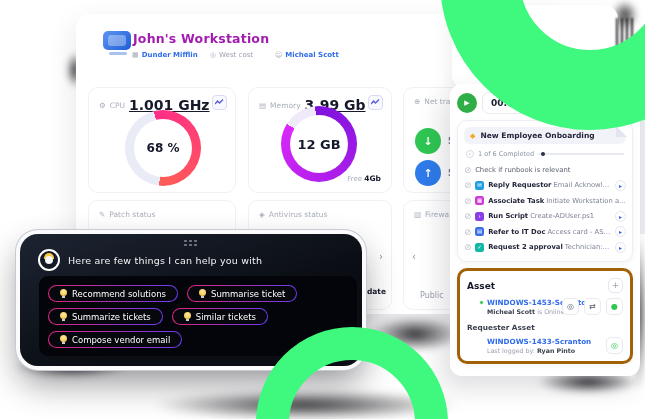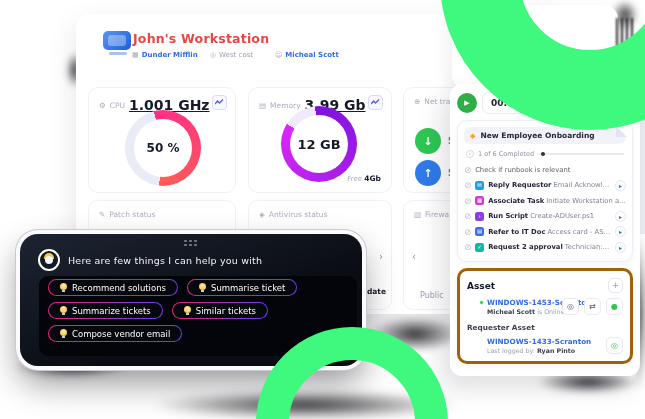--- a/index.html
+++ b/index.html
@@ -30,21 +30,21 @@
     background:#fff; border-radius:14px; box-shadow:0 12px 30px rgba(30,34,60,.12); z-index:10; }
 
   .monitor-ico { position:absolute; left:27px; top:17px; width:30px; }
   .monitor-ico .scr { width:28px; height:19px; border-radius:5px;
     background:linear-gradient(135deg,#5d97f2,#1e5cd6); position:relative; }
   .monitor-ico .scr::after { content:""; position:absolute; inset:4px 5px;
     background:rgba(255,255,255,.35); border-radius:3px; }
   .monitor-ico .base { width:18px; height:3px; margin:2px auto 0; border-radius:3px; background:#a9c2ee; }
 
   .ws-title { position:absolute; left:57px; top:17px; font-size:12.5px; font-weight:bold;
-    color:#ef4444; letter-spacing:.2px; }
+    color:#a21caf; letter-spacing:.2px; }
   .meta { position:absolute; top:37px; font-size:7px; display:flex; align-items:center; gap:3px; }
   .meta .mi { color:#a9aebc; font-size:7px; }
   .meta.blue span.t { color:#2f6bea; font-weight:bold; }
   .meta.gray span.t { color:#9aa0b0; }
 
   .tile { position:absolute; background:#fff; border:1px solid #f0f1f6; border-radius:10px; }
   .tile-head { position:absolute; left:10px; top:9px; display:flex; align-items:center; gap:4px;
     font-size:7.5px; color:#a9aebc; white-space:nowrap; }
   .tile-head b { color:#16192a; font-size:14px;text-decoration:underline; }
   .chart-btn { position:absolute; right:8px; top:7px; width:15px; height:15px; border-radius:4px;
@@ -130,21 +130,21 @@
   .drag-dots { position:absolute; left:50%; top:5px; transform:translateX(-50%); width:16px; height:7px;
     background:radial-gradient(circle 1.2px, #6b7280 1.1px, transparent 1.3px) 0 0/5px 4px repeat; }
   .avatar { position:absolute; left:18px; top:15px; width:22px; height:22px; border-radius:50%;
     background:#141a26; border:2px solid #fff; }
   .avatar::before { content:""; position:absolute; left:4px; top:2px; width:10px; height:6px;
     border-radius:6px 6px 0 0; background:#f7c843; }
   .avatar::after { content:""; position:absolute; left:5px; top:5px; width:8px; height:8px;
     border-radius:50%; background:#f4f6f8; }
   .greet { position:absolute; left:48px; top:21px; font-size:9.5px; color:#f2f3f5; letter-spacing:.2px; }
   .sugg-box { position:absolute; left:19px; top:42px; width:318px; height:80px; border-radius:9px;
-    background:#04050a; padding:3px 9px; display:flex; flex-direction:column; gap:6px; }
+    background:#04050a; padding:9px 9px; display:flex; flex-direction:column; gap:6px; }
   .sugg-row { display:flex; gap:9px; }
   .pill { display:inline-flex; align-items:center; gap:5px; height:17px; padding:0 11px;
     border-radius:9px; border:1px solid transparent; color:#fff; font-size:8.5px; cursor:pointer;
     font-family:"DejaVu Sans",sans-serif;
     background:linear-gradient(#07080d,#07080d) padding-box, linear-gradient(90deg,#e0257e,#6a3df0) border-box; }
   .bulb { width:7px; height:9px; position:relative; flex:none; }
   .bulb::before { content:""; position:absolute; left:0; top:0; width:7px; height:7px; border-radius:50%;
     background:radial-gradient(circle at 50% 38%, #ffeaa6, #f2bb2e); }
   .bulb::after { content:""; position:absolute; left:2px; bottom:0; width:3px; height:2px; background:#c9cdd6; }
 </style>
@@ -191,21 +191,21 @@
         <span>⚙</span>
         <span>CPU</span>
         <b>1.001 GHz</b>
       </div>
       <div class="chart-btn">
         <svg width="9" height="7" viewBox="0 0 9 7">
             <polyline points="0,5 2.5,2 4.5,4 8,0.5" fill="none" stroke="#5b5bd6" stroke-width="1.3"></polyline>
           </svg>
       </div>
       <div class="donut cpu-donut" style="left:36px; top:22px;">
-        <div class="val" style="font-size:12px;">50 %</div>
+        <div class="val" style="font-size:12px;">68 %</div>
       </div>
     </div>
 
     <div class="tile" style="left:172px; top:73px; width:144px; height:106px;">
       <div class="tile-head">
         <span>▤</span>
         <span>Memory</span>
         <b>3.99 Gb</b>
       </div>
       <div class="chart-btn">

